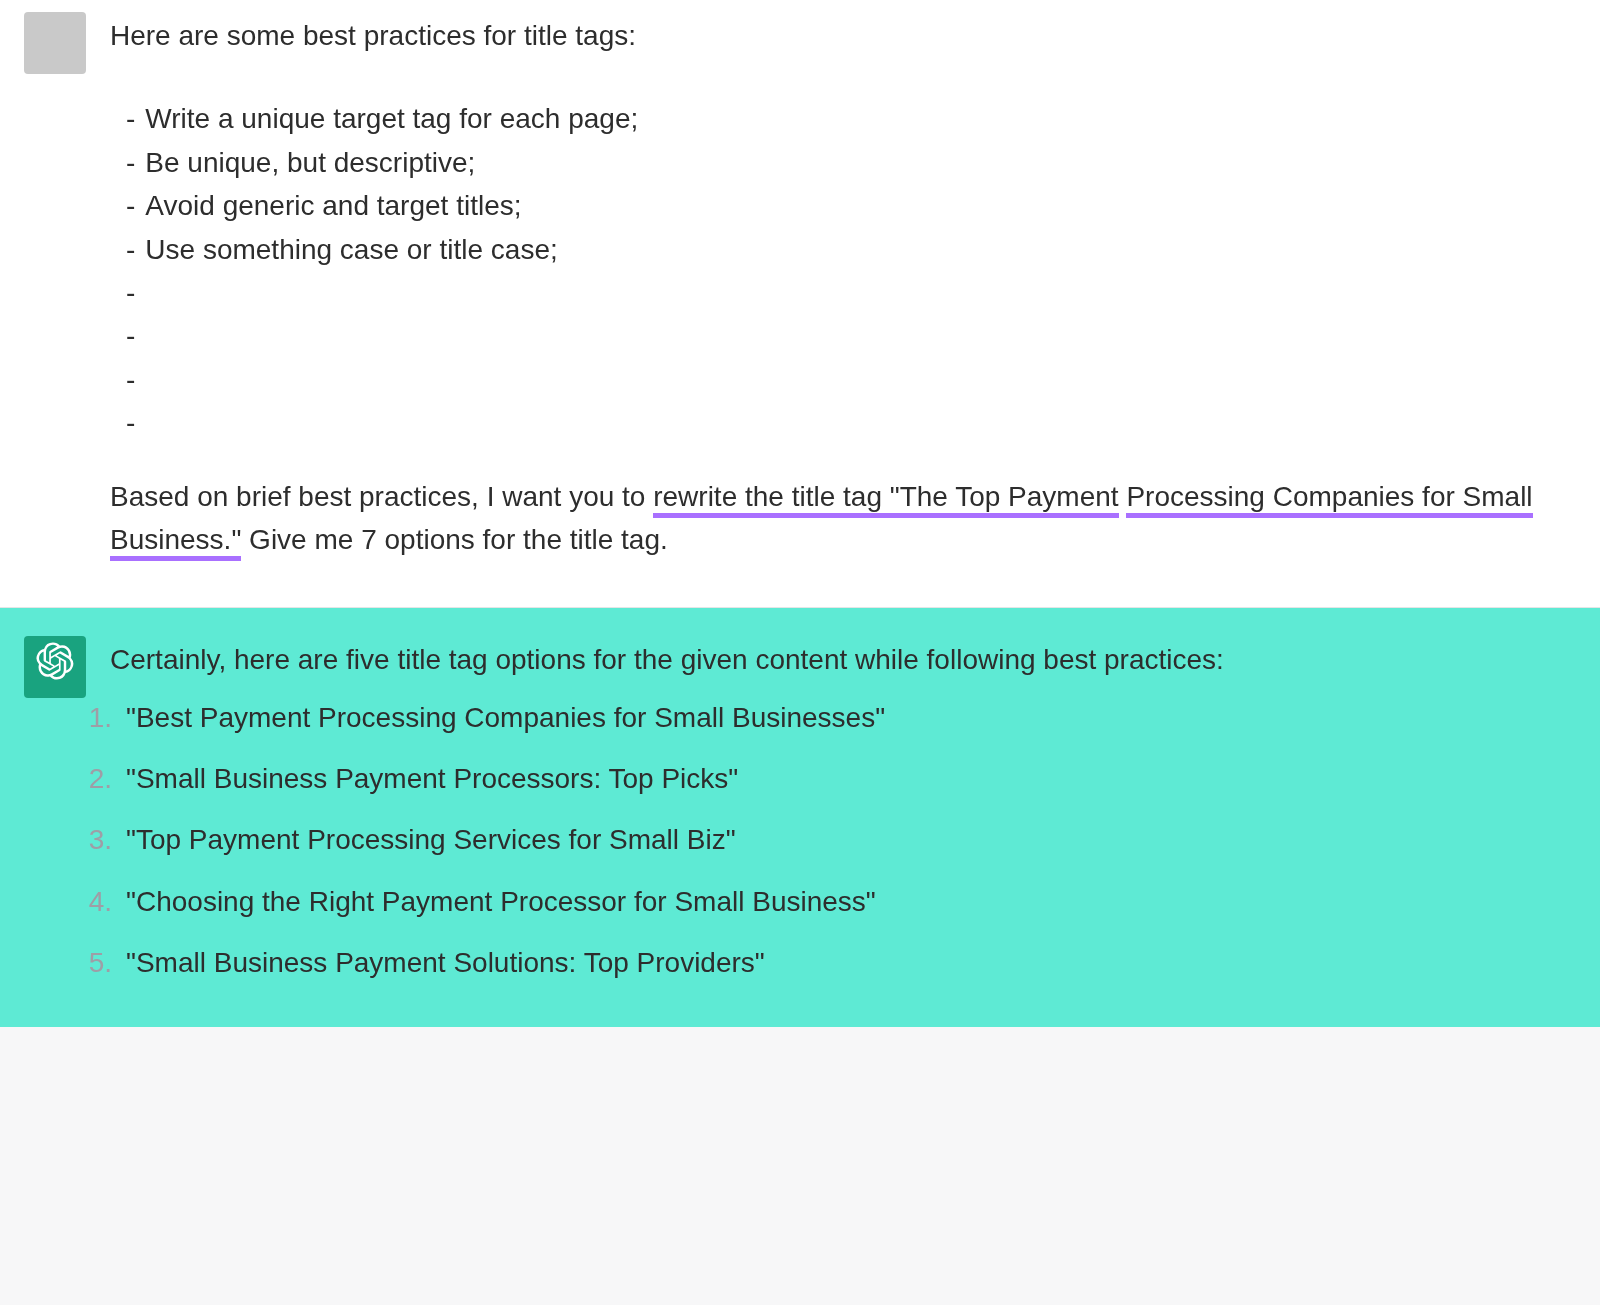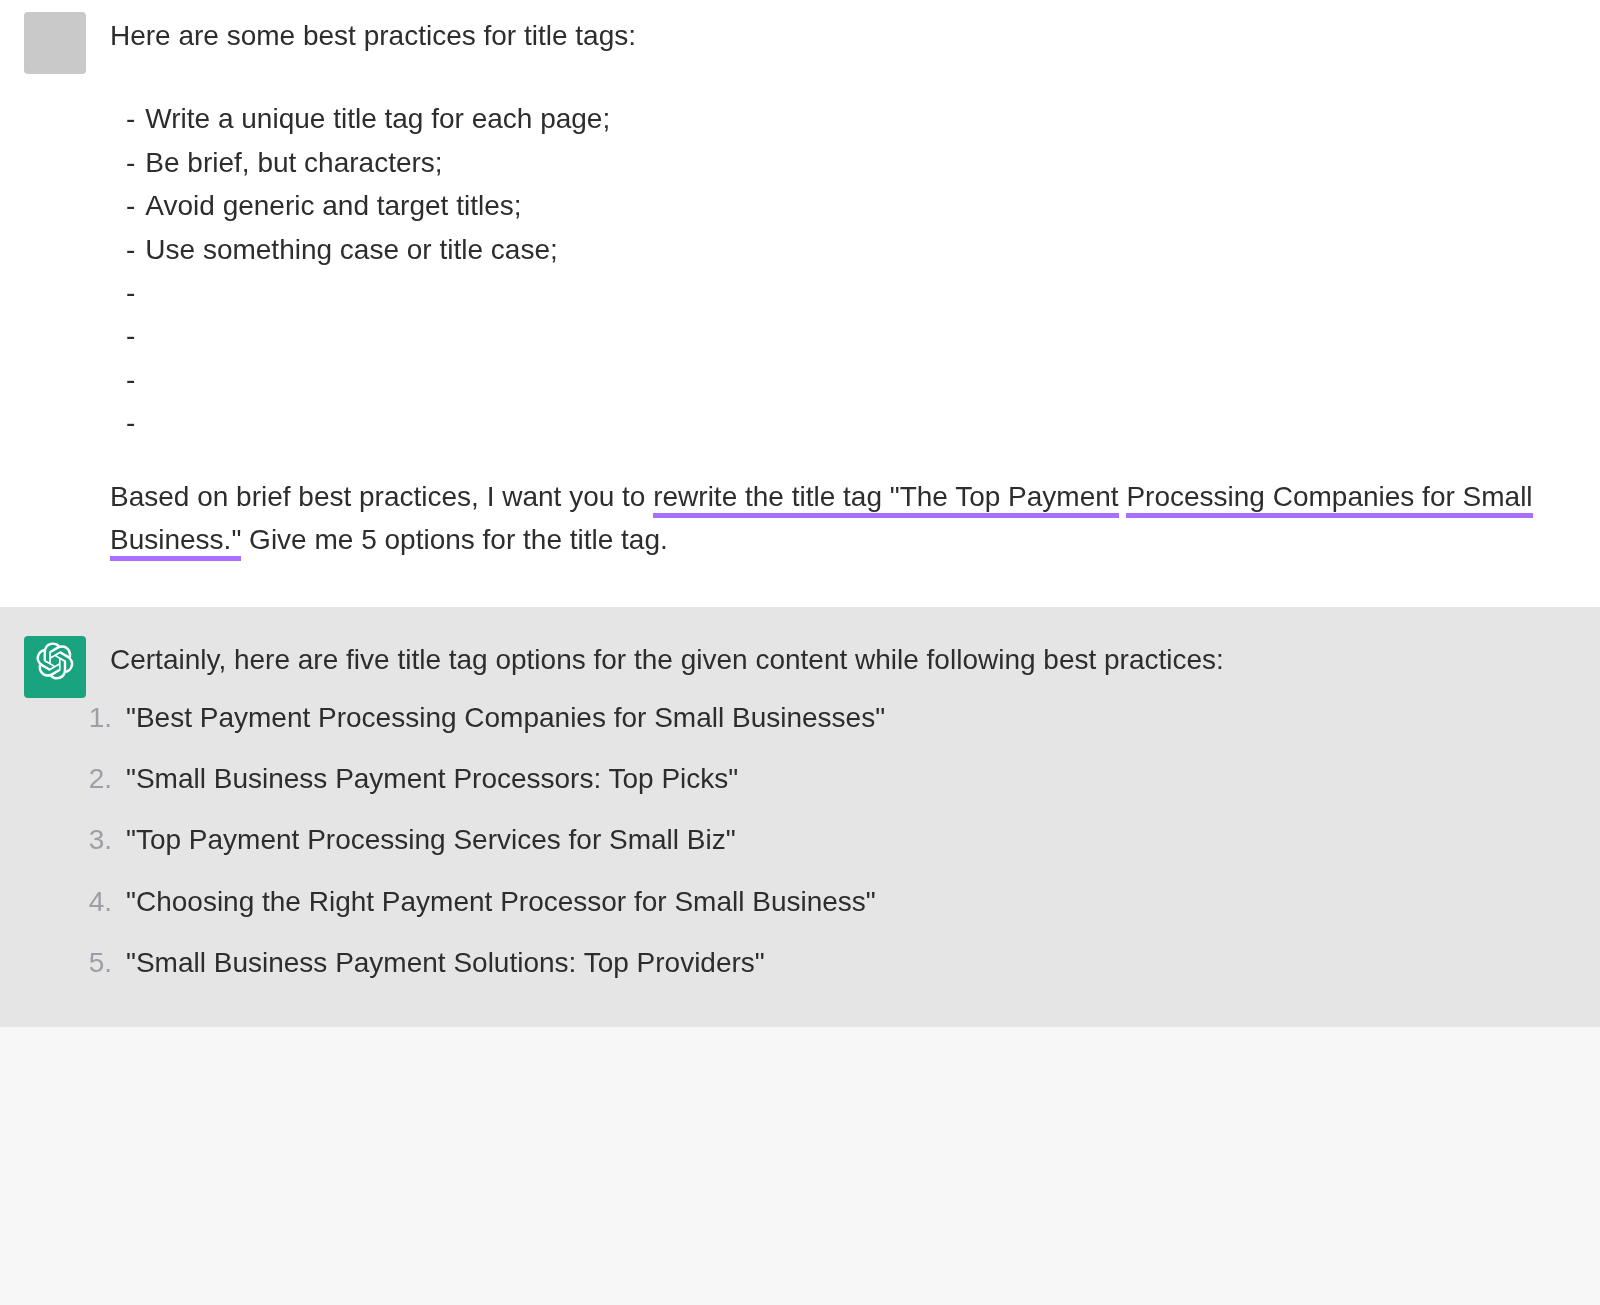--- a/index.html
+++ b/index.html
@@ -21,21 +21,21 @@
     gap: 24px;
     padding: 12px 24px 24px 24px;
     justify-content: center;
   }
   .msg.user {
     background: #ffffff;
     border-bottom: 1px solid #e5e5e6;
     padding-bottom: 36px;
   }
   .msg.assistant {
-    background: #e5e5e5;
+    background: #5eead4;
     padding-top: 28px;
   }
   .avatar {
     width: 62px;
     height: 62px;
     flex: 0 0 62px;
     border-radius: 4px;
     display: flex;
     align-items: center;
     justify-content: center;
@@ -107,25 +107,25 @@
 <div class="viewport">
 
   <div class="msg user">
     <div class="avatar user"></div>
     <div class="content">
       <div class="p">Here are some best practices for title tags:</div>
       <div class="spacer"></div>
       <div class="bullets">
         <div class="bullet-row">
             <span>-</span>
-            <span>Write a unique title tag for each page;</span>
+            <span>Write a unique target tag for each page;</span>
           </div>
         <div class="bullet-row">
             <span>-</span>
-            <span>Be brief, but characters;</span>
+            <span>Be unique, but descriptive;</span>
           </div>
         <div class="bullet-row">
             <span>-</span>
             <span>Avoid generic and target titles;</span>
           </div>
         <div class="bullet-row">
             <span>-</span>
             <span>Use something case or title case;</span>
           </div>
         <div class="bullet-row">
@@ -137,21 +137,21 @@
         <div class="bullet-row">
             <span>-</span>
           </div>
         <div class="bullet-row">
             <span>-</span>
           </div>
       </div>
       <div class="spacer"></div>
       <div class="p">
         <span>Based on brief best practices, I want you to </span><span class="underline-purple">rewrite the title tag "The Top Payment</span>
-        <span class="underline-purple">Processing Companies for Small Business."</span><span> Give me 5 options for the title tag.</span>
+        <span class="underline-purple">Processing Companies for Small Business."</span><span> Give me 7 options for the title tag.</span>
       </div>
     </div>
   </div>
 
   <div class="msg assistant">
     <div class="avatar assistant">
       <span>
         <svg viewBox="0 0 41 41" fill="none" xmlns="http://www.w3.org/2000/svg">
           <path d="M37.532 16.87a9.963 9.963 0 0 0-.856-8.184 10.078 10.078 0 0 0-10.855-4.835A9.964 9.964 0 0 0 18.306.5a10.079 10.079 0 0 0-9.614 6.977 9.967 9.967 0 0 0-6.664 4.834 10.08 10.08 0 0 0 1.24 11.817 9.965 9.965 0 0 0 .856 8.185 10.079 10.079 0 0 0 10.855 4.835 9.965 9.965 0 0 0 7.516 3.35 10.078 10.078 0 0 0 9.617-6.981 9.967 9.967 0 0 0 6.663-4.834 10.079 10.079 0 0 0-1.243-11.813ZM22.498 37.886a7.474 7.474 0 0 1-4.799-1.735c.061-.033.168-.091.237-.134l7.964-4.6a1.294 1.294 0 0 0 .655-1.134V19.054l3.366 1.944a.12.12 0 0 1 .066.092v9.299a7.505 7.505 0 0 1-7.49 7.496ZM6.392 31.006a7.471 7.471 0 0 1-.894-5.023c.06.036.162.099.237.141l7.964 4.6a1.297 1.297 0 0 0 1.308 0l9.724-5.614v3.888a.12.12 0 0 1-.048.103l-8.051 4.649a7.504 7.504 0 0 1-10.24-2.744ZM4.297 13.62A7.469 7.469 0 0 1 8.2 10.333c0 .068-.004.19-.004.274v9.201a1.294 1.294 0 0 0 .654 1.132l9.723 5.614-3.366 1.944a.12.12 0 0 1-.114.01L7.04 23.856a7.504 7.504 0 0 1-2.743-10.237Zm27.658 6.437-9.724-5.615 3.367-1.943a.121.121 0 0 1 .113-.01l8.052 4.648a7.498 7.498 0 0 1-1.158 13.528v-9.476a1.293 1.293 0 0 0-.65-1.132Zm3.35-5.043c-.059-.037-.162-.099-.236-.141l-7.965-4.6a1.298 1.298 0 0 0-1.308 0l-9.723 5.614v-3.888a.12.12 0 0 1 .048-.103l8.05-4.645a7.497 7.497 0 0 1 11.135 7.763Zm-21.063 6.929-3.367-1.944a.12.12 0 0 1-.065-.092v-9.299a7.497 7.497 0 0 1 12.293-5.756 6.94 6.94 0 0 0-.236.134l-7.965 4.6a1.294 1.294 0 0 0-.654 1.132l-.006 11.225Zm1.829-3.943 4.33-2.501 4.332 2.5v5l-4.331 2.5-4.331-2.5V18Z" fill="#ffffff"></path>
         </svg>

